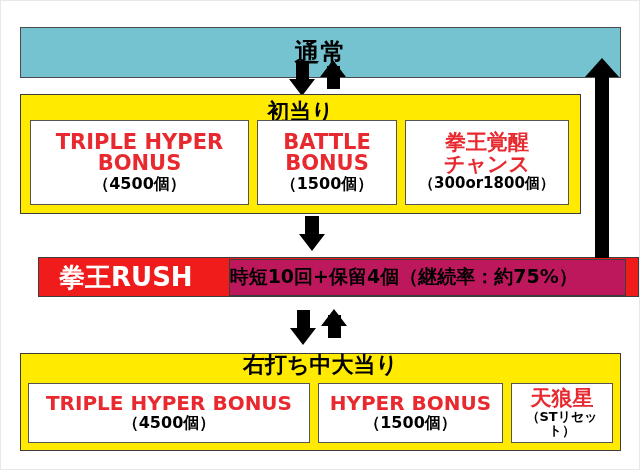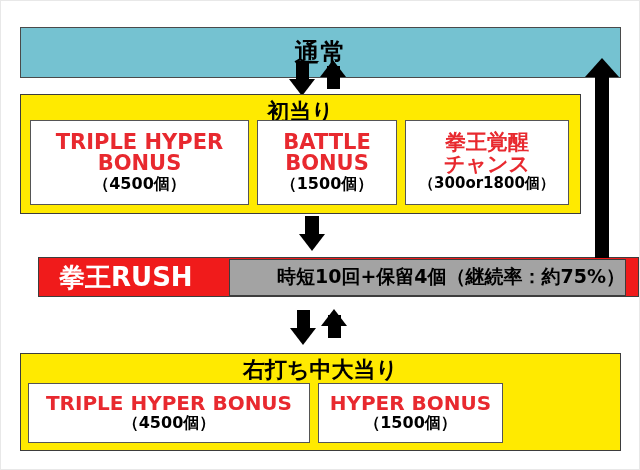--- a/index.html
+++ b/index.html
@@ -45,23 +45,23 @@
     border:1px solid #3d3d3d;
     display:flex;align-items:center;
   }
   .red-bar .rush-label{
     color:#ffffff;font-weight:bold;font-size:26px;
     margin-left:20px;white-space:nowrap;
   }
   .red-bar .rush-detail{
     flex:1;
     margin:0 12px 0 16px;
-    background:#a3a3a3;
+    background:#be185d;
     border:1px solid #3d3d3d;
-    text-align:right;
+    text-align:left;
     font-size:19px;font-weight:bold;color:#000;
     padding:4px 0 5px 0;
     white-space:nowrap;
   }
 
   
   .cards{
     position:absolute;
     display:flex;
     gap:8px;
@@ -179,27 +179,31 @@
     <div class="stem" style="left:327px;top:314px;width:13px;height:23px;"></div>
     <div class="head-up" style="left:320px;top:308px;"></div>
   </div>
 
   <div class="arrow">
     <div class="stem" style="left:594px;top:75px;width:14px;height:182px;"></div>
     <div class="head-up" style="left:584px;top:57px;border-left-width:17px;border-right-width:17px;border-bottom-width:19px;"></div>
   </div>
 
   <div class="bar yellow-box" style="left:19px;top:352px;width:601px;height:98px;">
-    <div class="hdr" style="padding-top:5px;">右打ち中大当り</div>
+    <div class="hdr" style="">右打ち中大当り</div>
   </div>
 
   <div class="cards row-bot" style="left:27px;top:382px;width:585px;height:60px;">
     <div class="card" style="width:282px;">
       <div class="main">TRIPLE HYPER BONUS</div>
       <div class="sub">（4500個）</div>
     </div>
     <div class="card" style="width:185px;">
       <div class="main">HYPER BONUS</div>
       <div class="sub">（1500個）</div>
     </div>
+    <div class="card" style="width:102px;">
+      <div class="main narrow">天狼星</div>
+      <div class="sub tiny">（STリセット）</div>
+    </div>
   </div>
 
 </div>
 
 </body></html>

